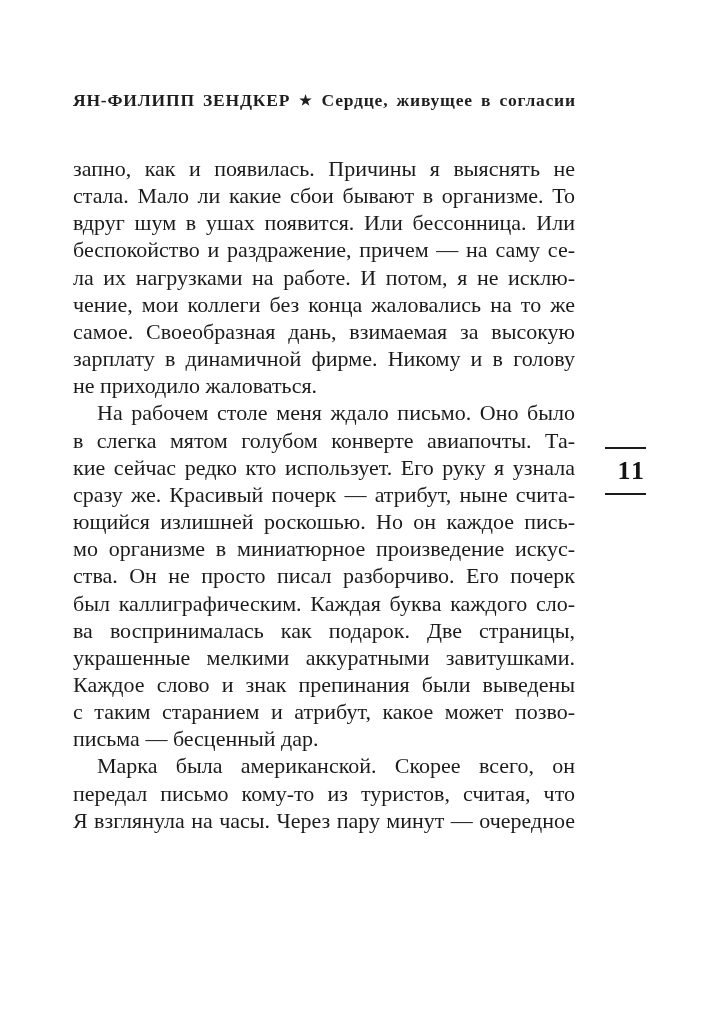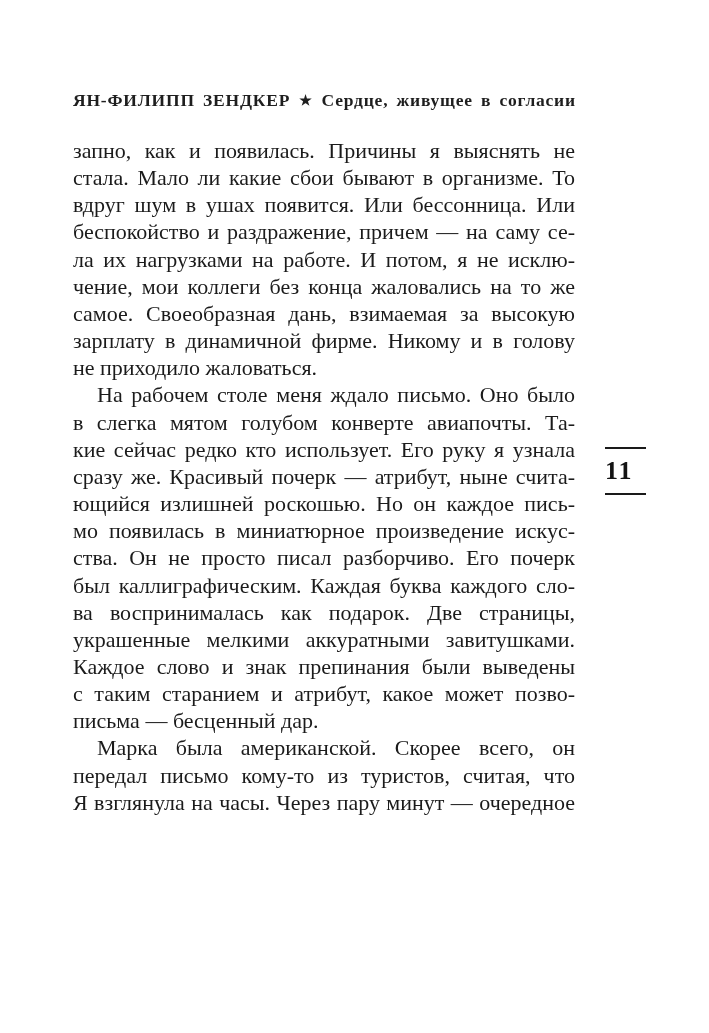--- a/index.html
+++ b/index.html
@@ -31,21 +31,21 @@
   }
   .running-header .star {
     display: inline-block;
     margin: 0 9px;
     font-size: 14px;
     vertical-align: 1px;
   }
   .text-column {
     position: absolute;
     left: 73px;
-    top: 137px;
+    top: 155px;
     width: 502px;
     font-size: 22px;
     line-height: 27.15px;
     color: #1b1b1b;
   }
   .line {
     text-align: justify;
     text-align-last: justify;
     white-space: normal;
   }
@@ -63,21 +63,21 @@
   }
   .pn-rule {
     width: 41px;
     height: 2px;
     background: #1a1a1a;
   }
   .pn-num {
     width: 41px;
     height: 44px;
     line-height: 44px;
-    text-align: left;
+    text-align: right;
     font-size: 26px;
     font-weight: 700;
     color: #141414;
     letter-spacing: 2px;
   }
 </style>
 </head>
 <body>
 
 <div class="page">
@@ -94,21 +94,21 @@
       <div class="line">ла их нагрузками на работе. И потом, я не исклю-</div>
       <div class="line">чение, мои коллеги без конца жаловались на то же</div>
       <div class="line">самое. Своеобразная дань, взимаемая за высокую</div>
       <div class="line">зарплату в динамичной фирме. Никому и в голову</div>
       <div class="line no-just">не приходило жаловаться.</div>
       <div class="line indent">На рабочем столе меня ждало письмо. Оно было</div>
       <div class="line">в слегка мятом голубом конверте авиапочты. Та-</div>
       <div class="line">кие сейчас редко кто использует. Его руку я узнала</div>
       <div class="line">сразу же. Красивый почерк — атрибут, ныне счита-</div>
       <div class="line">ющийся излишней роскошью. Но он каждое пись-</div>
-      <div class="line">мо появилась в миниатюрное произведение искус-</div>
+      <div class="line">мо организме в миниатюрное произведение искус-</div>
       <div class="line">ства. Он не просто писал разборчиво. Его почерк</div>
       <div class="line">был каллиграфическим. Каждая буква каждого сло-</div>
       <div class="line">ва воспринималась как подарок. Две страницы,</div>
       <div class="line">украшенные мелкими аккуратными завитушками.</div>
       <div class="line">Каждое слово и знак препинания были выведены</div>
       <div class="line">с таким старанием и атрибут, какое может позво-</div>
       <div class="line no-just">письма — бесценный дар.</div>
       <div class="line indent">Марка была американской. Скорее всего, он</div>
       <div class="line">передал письмо кому-то из туристов, считая, что</div>
       <div class="line">Я взглянула на часы. Через пару минут — очередное</div>

